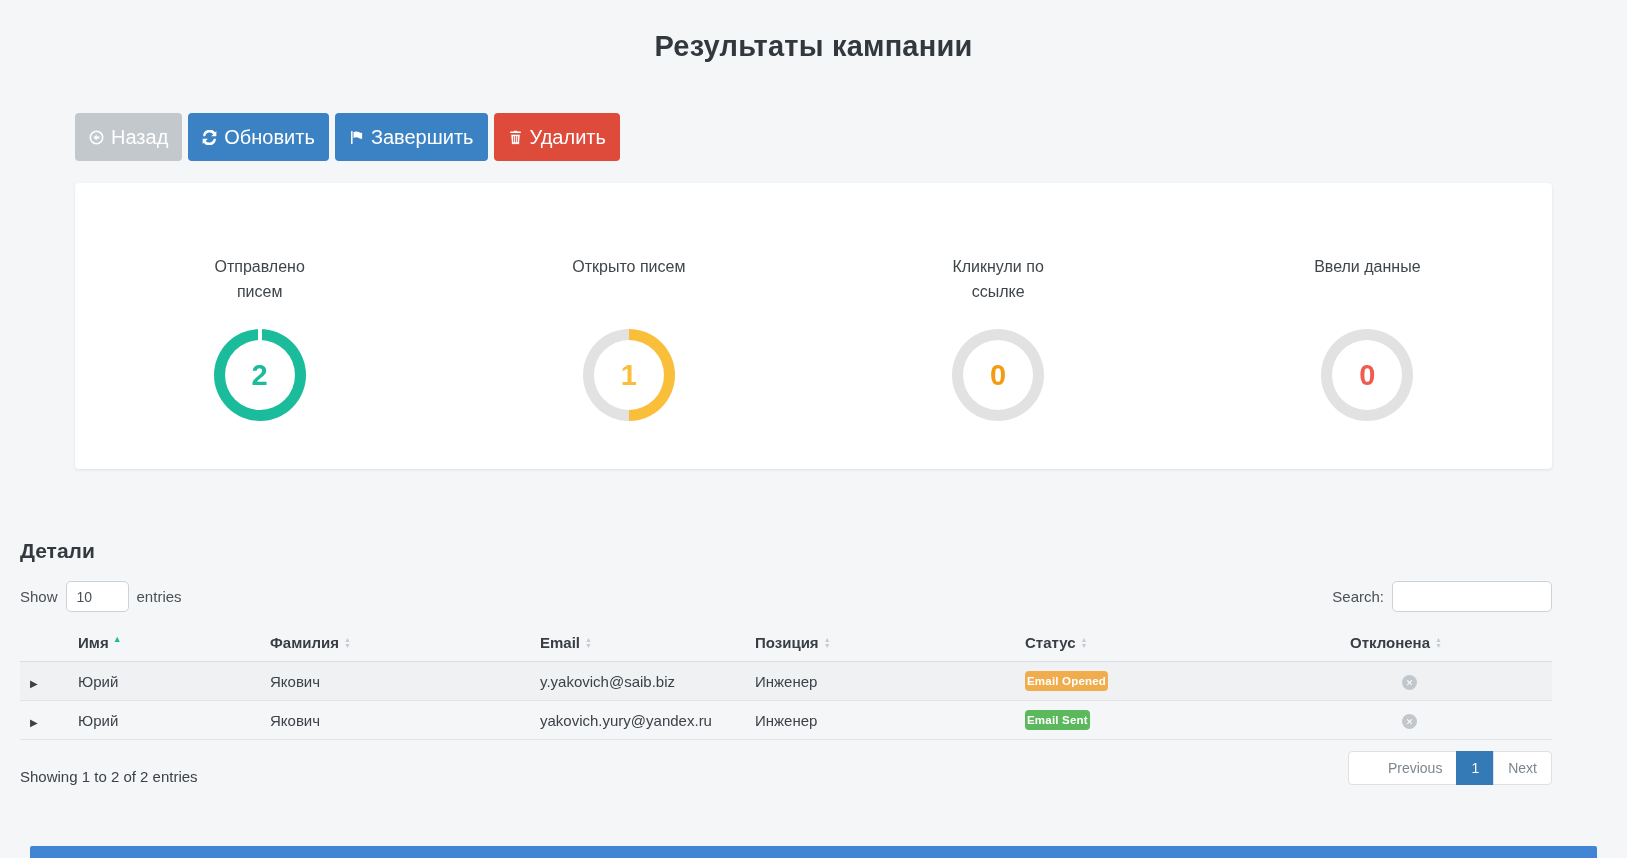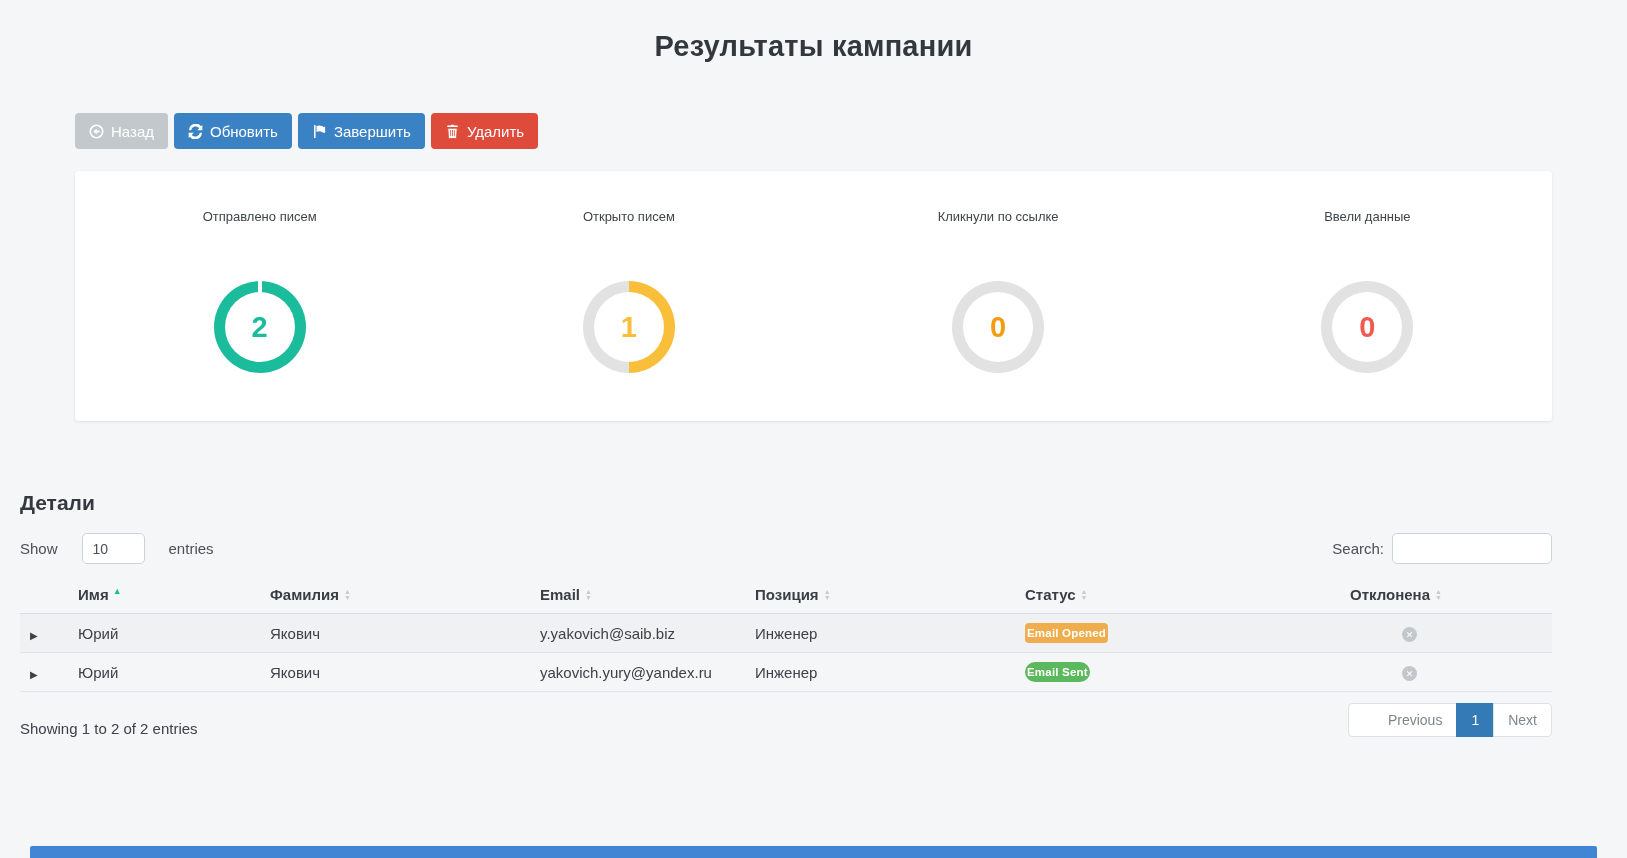--- a/index.html
+++ b/index.html
@@ -16,55 +16,55 @@
     font-weight:bold;
     color:#32383e;
     padding-top:30px;
     letter-spacing:.2px;
   }
   
   .toolbar { margin:50px 75px 0 75px; display:flex; gap:6px; }
   .btn {
     display:inline-flex; align-items:center; gap:7px;
     border:none; border-radius:4px;
-    color:#fff; font-size:15px; font-family:inherit;
-    padding:8px 14px; height:36px; cursor:pointer;
+    color:#fff; font-size:20px; font-family:inherit;
+    padding:8px 14px; height:48px; cursor:pointer;
   }
   .btn svg { width:15px; height:15px; flex:0 0 auto; }
   .btn-back    { background:#c2c8cc; }
   .btn-blue    { background:#3a82c4; }
   .btn-danger  { background:#df4b3b; }
   
   .stats-card {
     margin:22px 75px 0 75px;
     background:#ffffff;
     border-radius:4px;
     box-shadow:0 1px 3px rgba(0,0,0,.09);
     display:flex;
     padding:36px 0 48px 0;
   }
   .stat { flex:1; display:flex; flex-direction:column; align-items:center; }
   .stat-label {
-    font-size:13px; color:#3f4549; text-align:center;
-    width:132px; line-height:1.55; min-height:50px; margin-bottom:24px;
+    font-size:16px; color:#3f4549; text-align:center;
+    width:132px; line-height:1.55; min-height:50px; margin-bottom:24px;margin-top:36px;
   }
   .donut { position:relative; width:92px; height:92px; border-radius:50%; }
   .donut-hole {
     position:absolute; inset:11px; background:#fff; border-radius:50%;
     display:flex; align-items:center; justify-content:center;
   }
   .donut-value { font-size:29px; font-weight:bold; }
   
   .details { margin:70px 75px 0 20px; }
   .details-heading { font-size:21px; font-weight:bold; color:#34393f; }
   .table-controls {
     margin-top:18px; display:flex; align-items:center; justify-content:space-between;
     font-size:15px; color:#4a5056;
   }
-  .controls-left { display:flex; align-items:center; gap:24px; }
+  .controls-left { display:flex; align-items:center; gap:8px; }
   .page-size {
     width:63px; height:31px; border:1px solid #ccd2d7; border-radius:5px;
     font-family:inherit; font-size:14px; color:#4a5056; padding:4px 10px; background:#fff;
   }
   .controls-right { display:flex; align-items:center; gap:8px; }
   .search-input {
     width:160px; height:31px; border:1px solid #ccd2d7; border-radius:5px;
     font-family:inherit; font-size:14px; padding:4px 8px; background:#fff;
   }
   
@@ -267,21 +267,21 @@
           <td>Инженер</td>
           <td><span class="badge" style="background: rgb(240, 173, 78);">Email Opened</span></td>
           <td><span class="dismiss">✕</span></td>
         </tr>
         <tr class="even">
           <td><span class="caret">▶</span></td>
           <td>Юрий</td>
           <td>Якович</td>
           <td>yakovich.yury@yandex.ru</td>
           <td>Инженер</td>
-          <td><span class="badge" style="background: rgb(92, 184, 92); border-radius: 10px;">Email Sent</span></td>
+          <td><span class="badge" style="background: rgb(92, 184, 92);">Email Sent</span></td>
           <td><span class="dismiss">✕</span></td>
         </tr>
       </tbody>
     </table>
 
     <div class="table-footer">
       <div class="summary">Showing 1 to 2 of 2 entries</div>
       <div class="pagination">
         <div class="page-item">Previous</div>
         <div class="page-item active">1</div>

